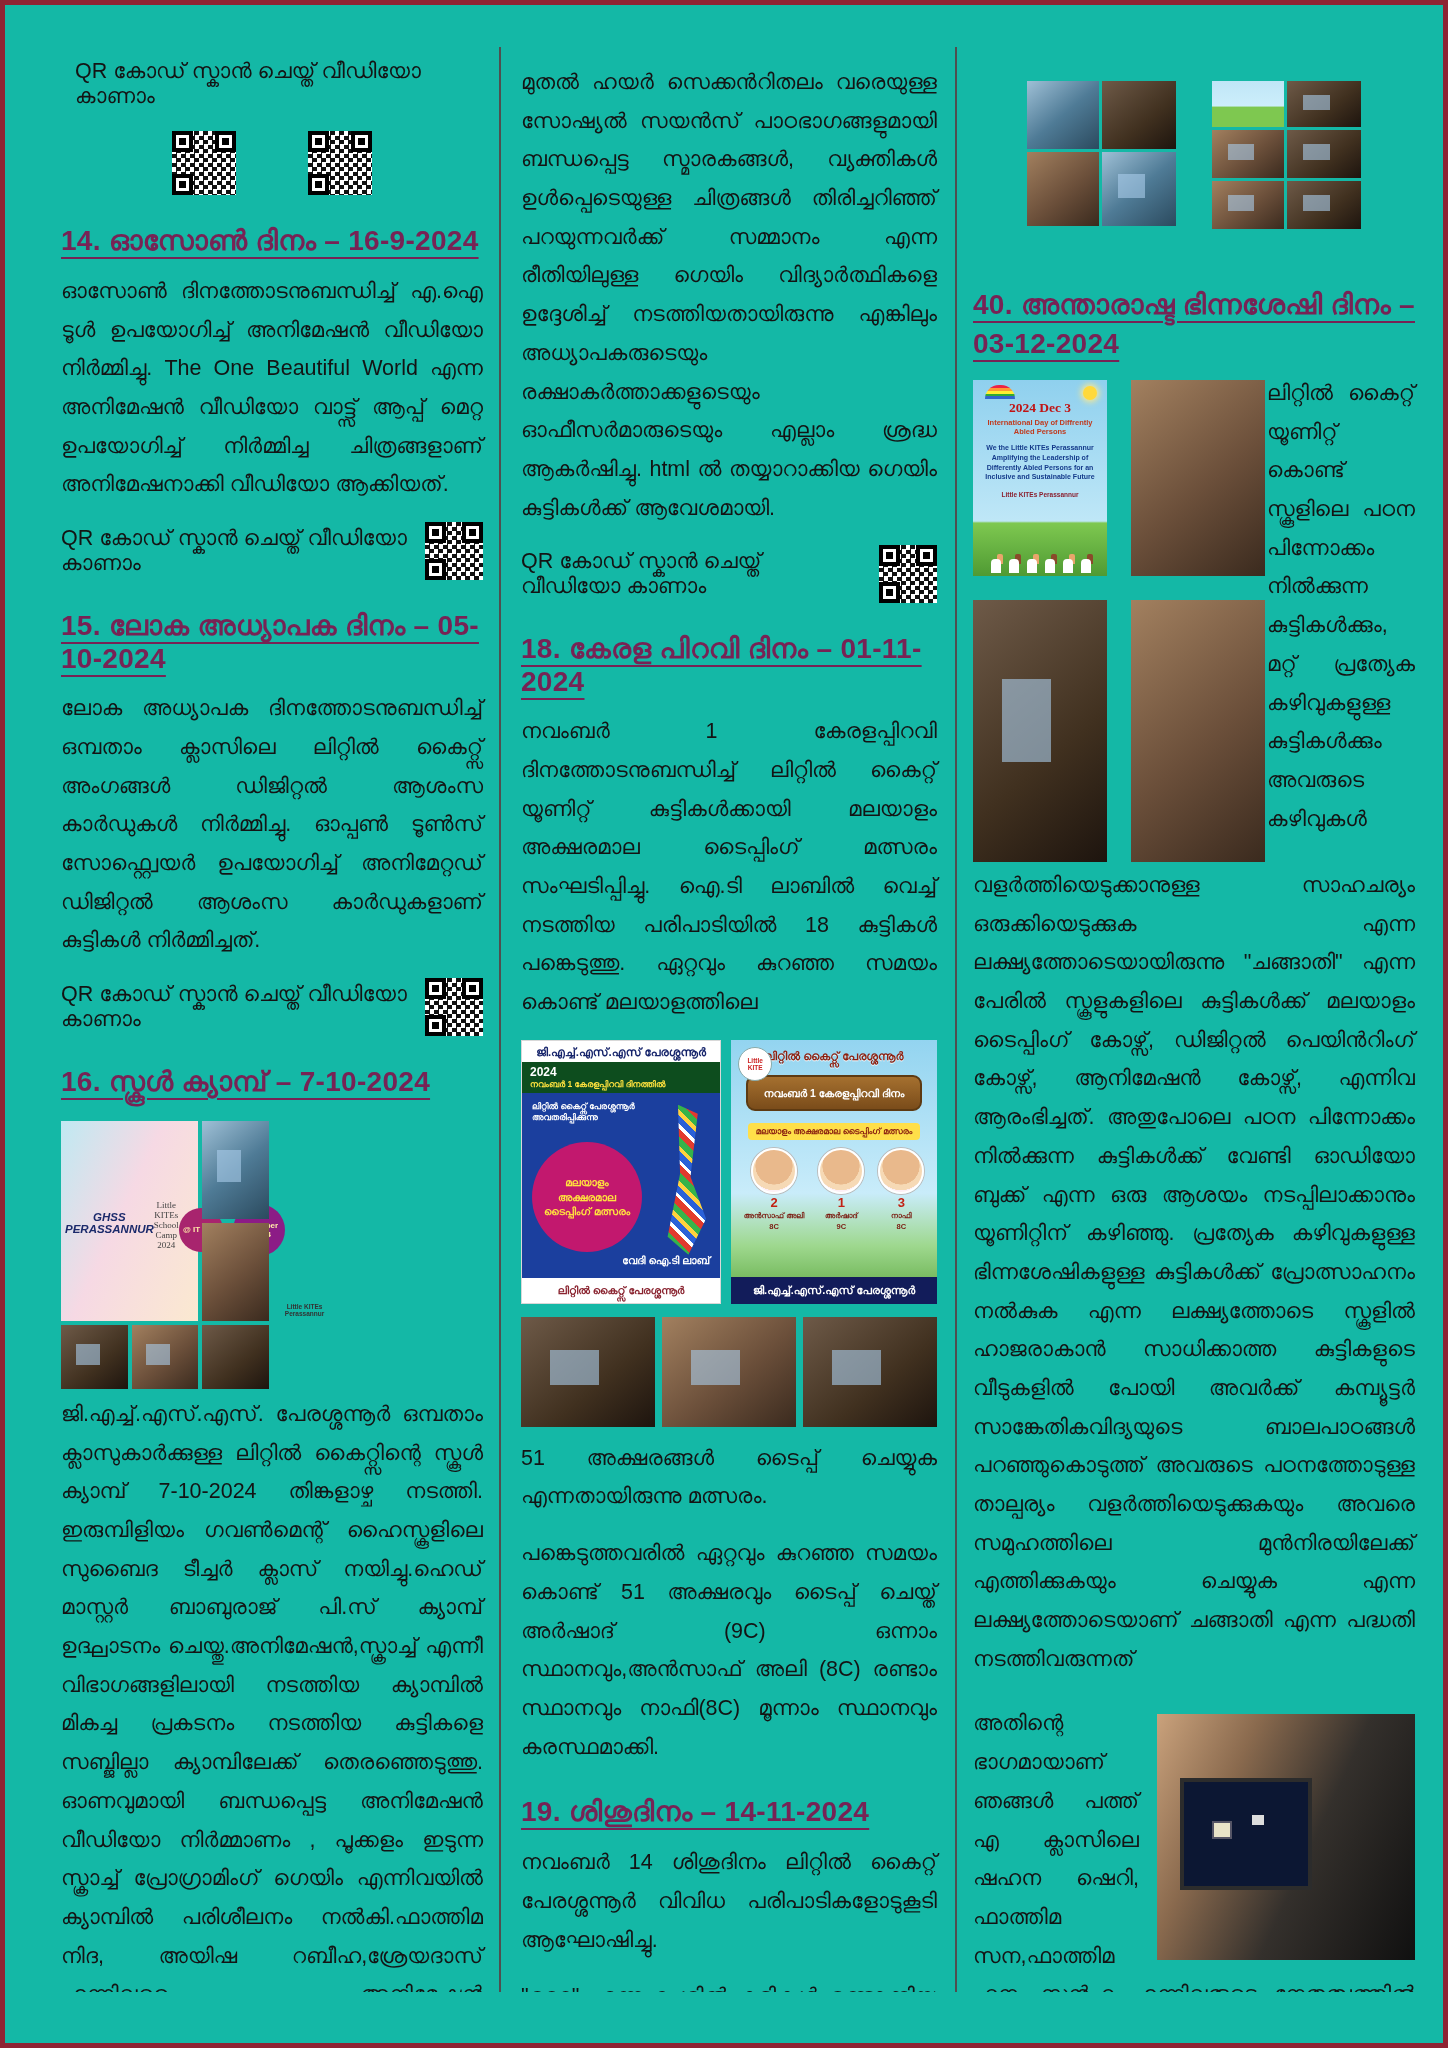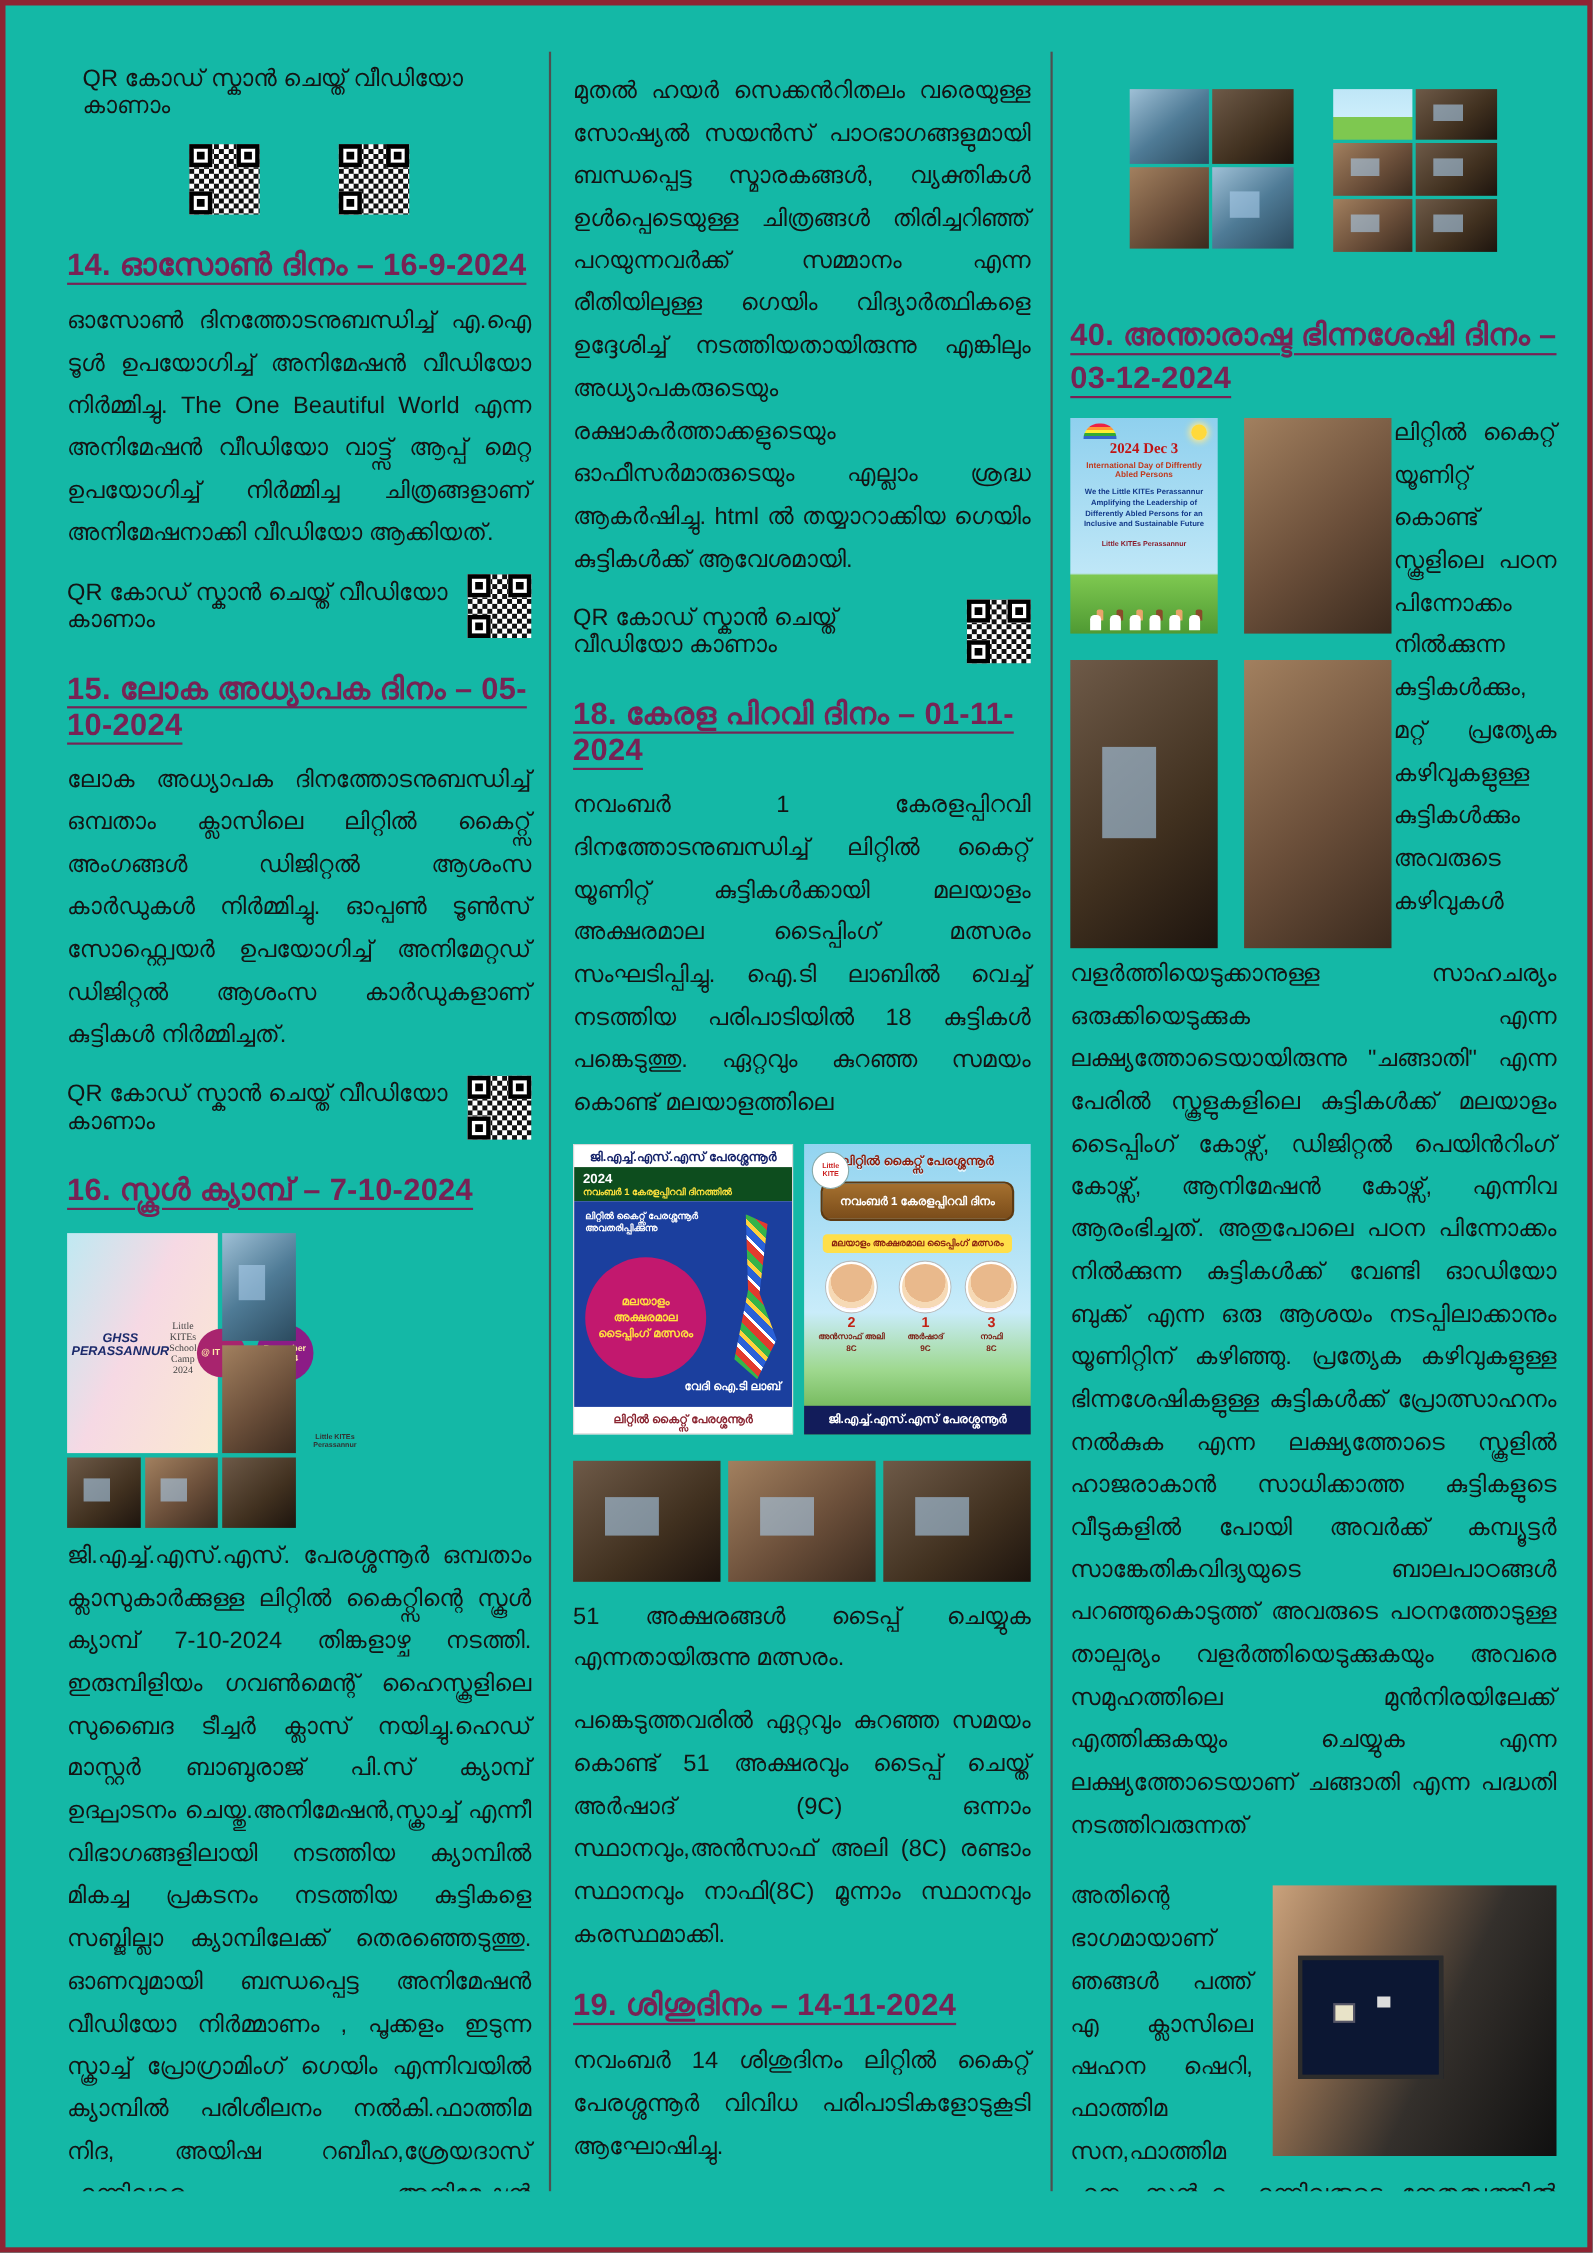--- a/index.html
+++ b/index.html
@@ -48,21 +48,21 @@
     display:flex;flex-direction:row;align-items:center;text-align:center;padding:8px 4px 4px;box-sizing:border-box;}
   .cp-school{font-size:11.5px;font-weight:bold;color:#1b2a6b;font-style:italic;}
   .cp-title{font-size:9px;color:#444;margin-top:4px;font-family:"Liberation Serif",serif;}
   .cp-badges{display:flex;gap:10px;align-items:center;margin-top:14px;}
   .cp-badge{width:52px;height:52px;border-radius:50%;background:#8c1c86;color:#ffe9a8;display:flex;
     align-items:center;justify-content:center;text-align:center;font-size:8px;font-weight:bold;padding:4px;box-sizing:border-box;}
   .cp-badge.alt{background:#a8246e;width:44px;height:44px;}
   .cp-footer{font-size:6.5px;color:#333;margin-top:auto;font-weight:bold;}
 
   
-  .poster-row{display:flex;gap:10px;margin:14px 0 24px;}
+  .poster-row{display:flex;gap:10px;margin:14px 0 13px;}
   .poster-l{width:208px;height:264px;border:1px solid #d8d8d8;display:flex;flex-direction:column;box-sizing:border-box;background:#fff;}
   .pl-school{color:#16246b;font-weight:bold;font-size:11.5px;text-align:center;padding:5px 2px 3px;}
   .pl-green{background:#0d4d1e;color:#ffe23e;font-size:8.5px;padding:3px 8px;font-weight:bold;}
   .pl-year{display:block;color:#fff;font-size:12px;}
   .pl-blue{flex:1;background:#1b3f9e;position:relative;color:#fff;}
   .pl-presents{font-size:8.5px;line-height:1.35;width:58%;padding:8px 0 0 10px;font-weight:bold;}
   .pl-circle{position:absolute;left:10px;bottom:26px;width:110px;height:110px;border-radius:50%;background:#c2186e;
     display:flex;align-items:center;justify-content:center;text-align:center;color:#ffe23e;font-size:10.5px;
     font-weight:bold;padding:10px;box-sizing:border-box;line-height:1.35;}
   .pl-map{position:absolute;right:12px;top:12px;width:52px;height:150px;

